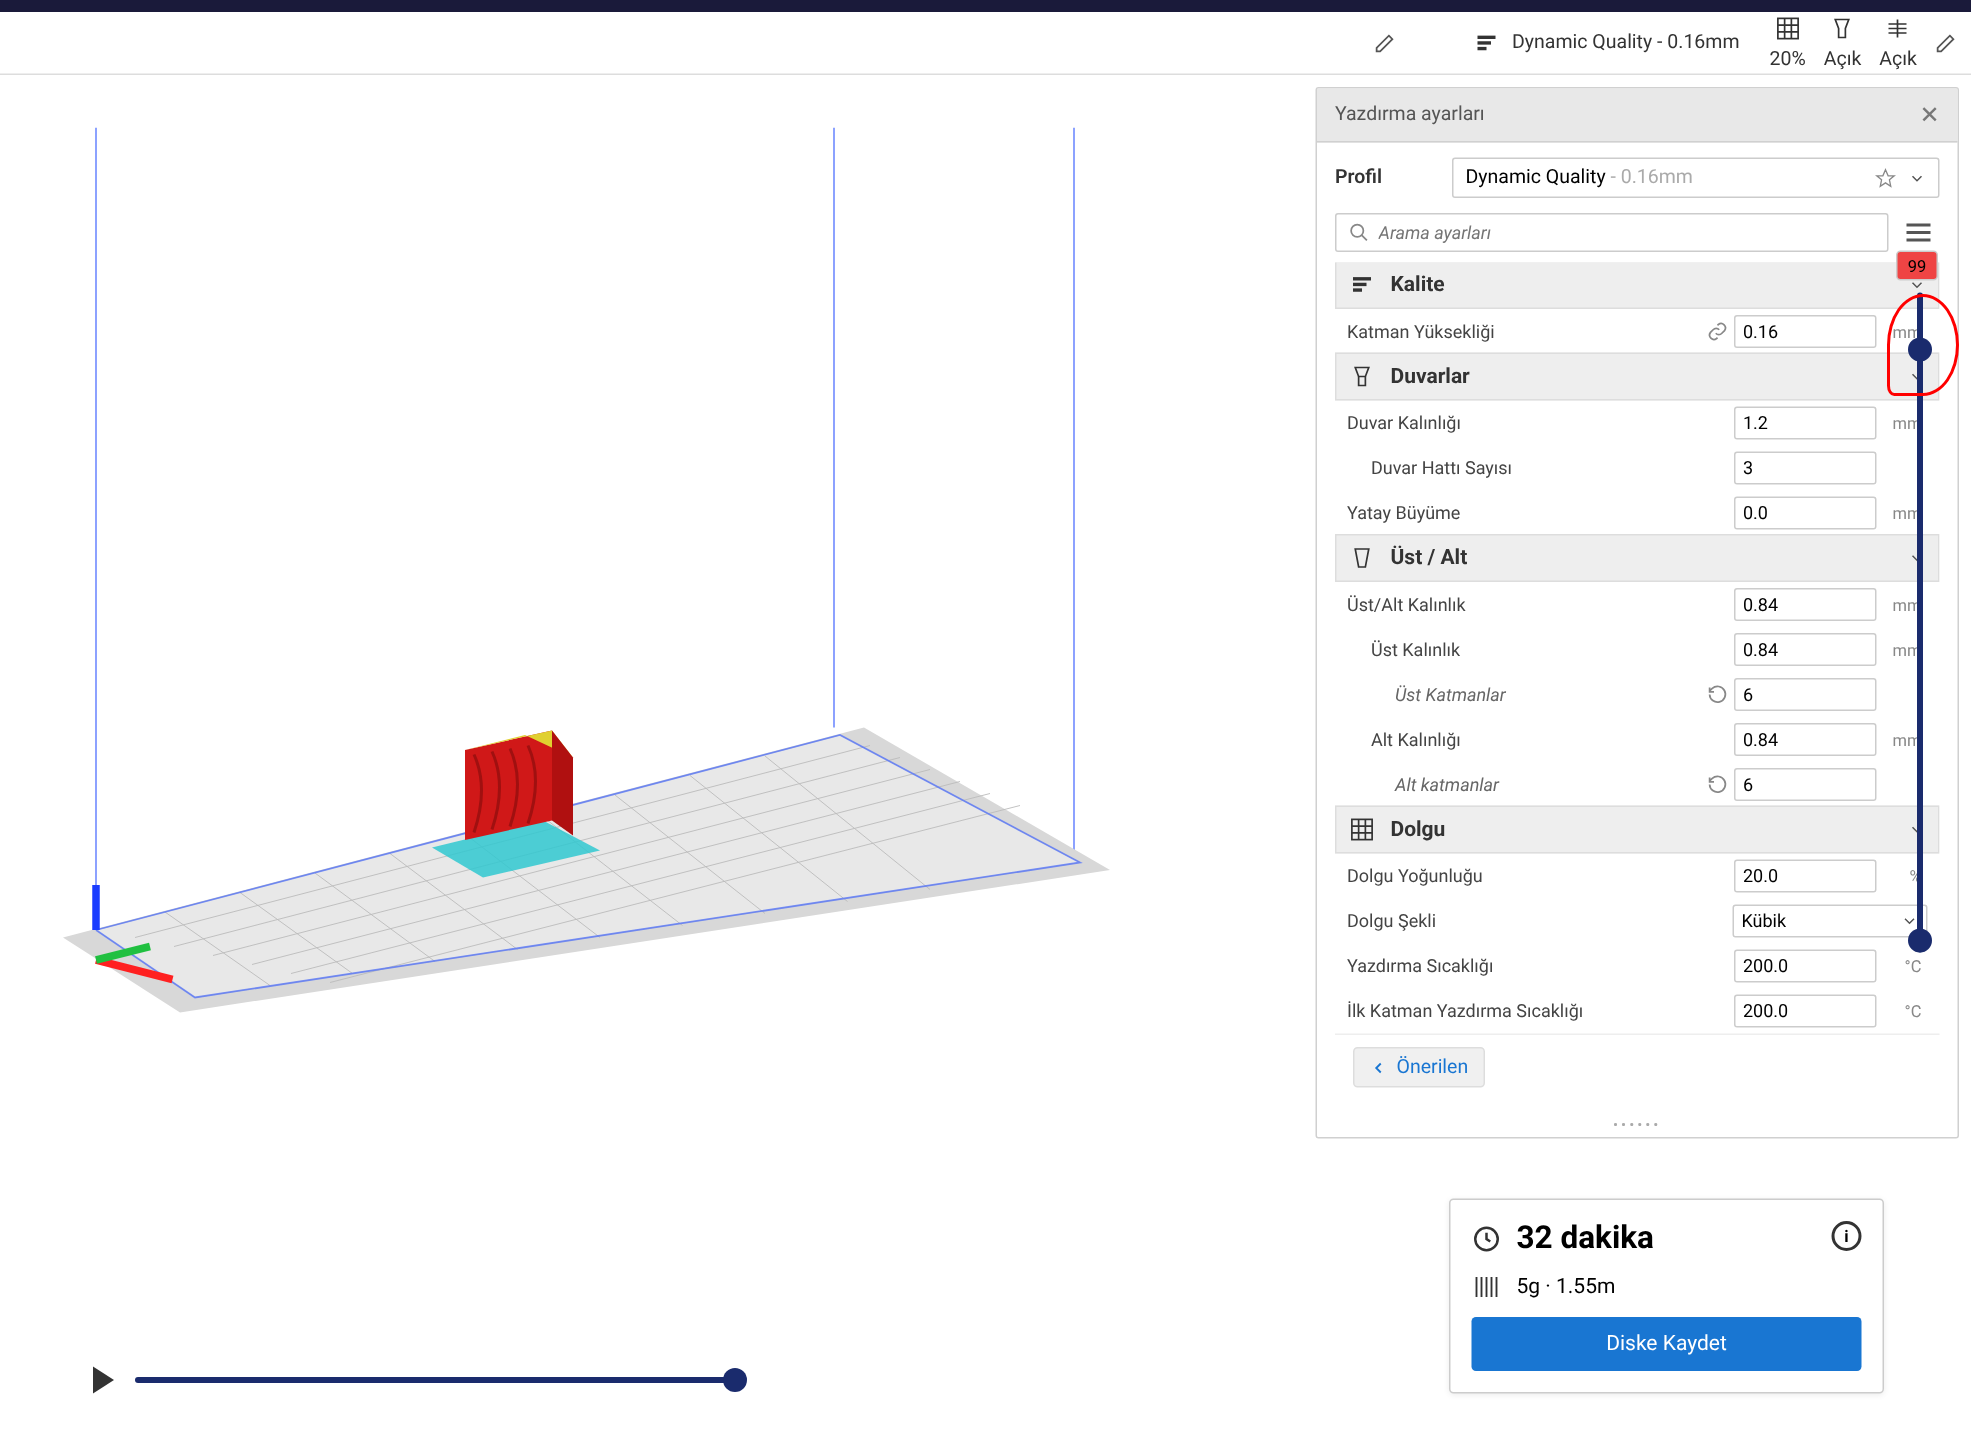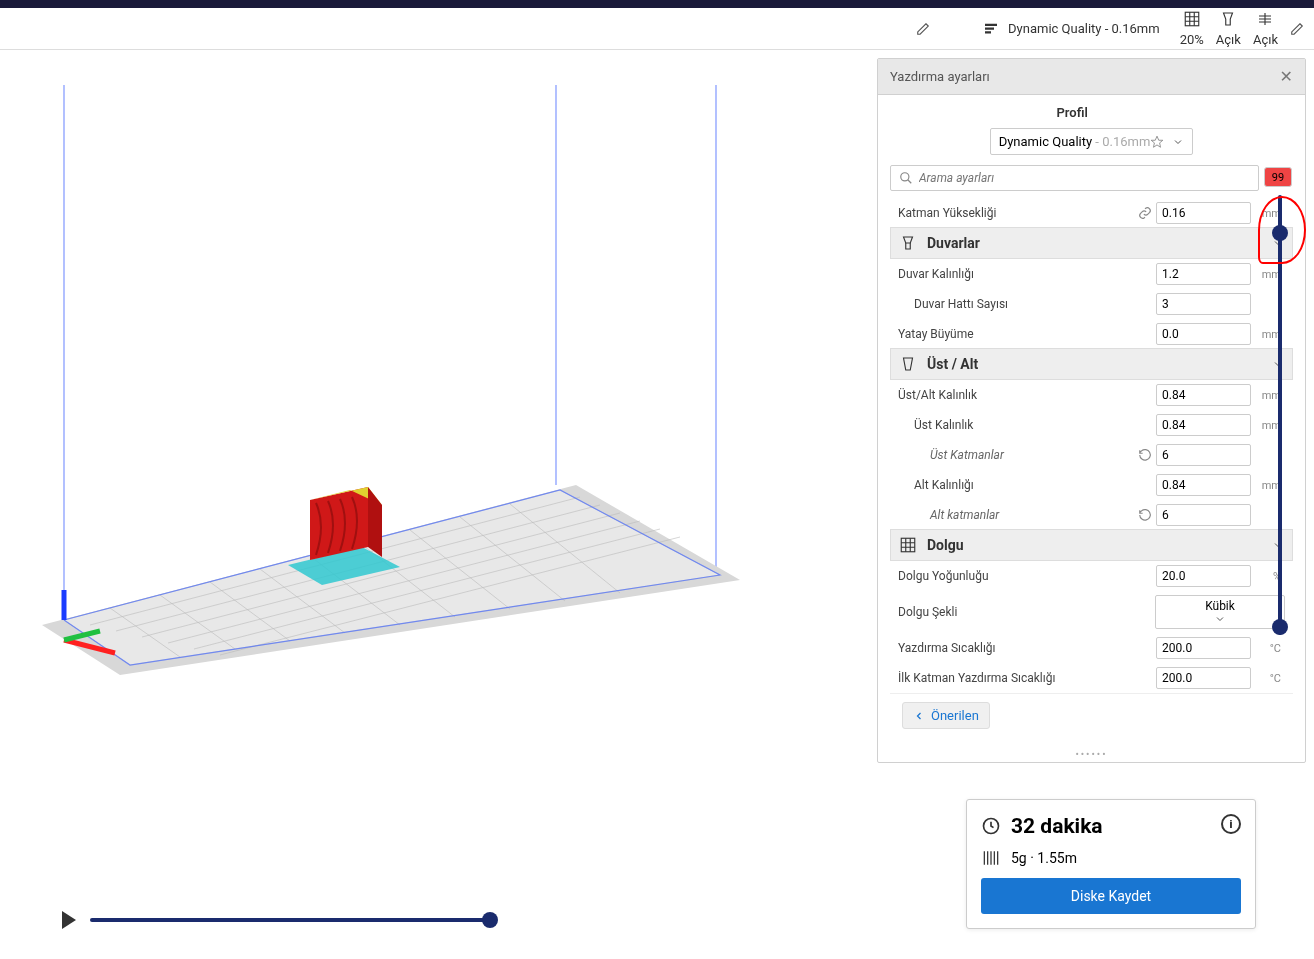--- a/index.html
+++ b/index.html
@@ -11,21 +11,21 @@
 .toolbar-item{display:flex;align-items:center;gap:4px;font-size:13px;color:#333;cursor:pointer;flex-direction:column;}
 .toolbar-icon{width:18px;height:18px;}
 .main{display:flex;height:calc(100% - 50px);position:relative;}
 .viewport{flex:1;position:relative;background:#fff;}
 .build-plate{position:absolute;left:20px;top:35px;width:740px;height:620px;}
 .panel-container{width:445px;padding:8px;background:#fff;position:relative;}
 .panel{border:1px solid #d0d0d0;border-radius:2px;background:#fff;}
 .panel-header{background:#e8e8e8;padding:8px 12px;display:flex;justify-content:space-between;align-items:center;font-size:13px;color:#555;border-bottom:1px solid #d0d0d0;}
 .close-x{font-size:16px;color:#777;cursor:pointer;}
 .panel-body{padding:10px 12px;}
-.profile-row{display:flex;align-items:center;gap:8px;margin-bottom:10px;flex-direction:column;}
+.profile-row{display:flex;align-items:center;gap:8px;margin-bottom:10px;}
 .profile-label{font-size:13px;font-weight:600;color:#333;width:70px;}
 .profile-select{flex:1;border:1px solid #ccc;border-radius:2px;padding:5px 8px;display:flex;align-items:center;justify-content:space-between;font-size:13px;cursor:pointer;}
 .profile-select .dim{color:#aaa;}
 .search-row{display:flex;gap:6px;margin-bottom:6px;}
 .search-box{flex:1;border:1px solid #ccc;border-radius:2px;padding:5px 8px;display:flex;align-items:center;gap:6px;}
 .search-box input{border:none;outline:none;flex:1;font-size:12px;font-style:italic;color:#888;}
 .hamburger{width:28px;display:flex;flex-direction:column;justify-content:center;align-items:center;gap:3px;cursor:pointer;}
 .hamburger span{width:16px;height:2px;background:#555;}
 .settings-scroll{max-height:540px;overflow-y:auto;border-top:1px solid transparent;}
 .settings-scroll::-webkit-scrollbar{width:8px;}
@@ -36,21 +36,21 @@
 .section-icon{width:18px;height:18px;display:inline-flex;align-items:center;justify-content:center;}
 .chev{width:12px;height:12px;}
 .setting-row{display:flex;align-items:center;padding:4px 8px;gap:4px;}
 .setting-label{flex:1;font-size:12px;color:#444;}
 .setting-label.i1{padding-left:16px;}
 .setting-label.i2{padding-left:32px;font-style:italic;color:#666;}
 .setting-icons{display:flex;gap:4px;align-items:center;}
 .mini-icon{width:14px;height:14px;cursor:pointer;}
 .setting-input{width:95px;border:1px solid #ccc;border-radius:2px;padding:3px 5px;font-size:12px;text-align:left;}
 .setting-unit{width:30px;text-align:right;font-size:11px;color:#888;padding-right:4px;}
-.setting-select{width:130px;border:1px solid #ccc;border-radius:2px;padding:3px 5px;font-size:12px;display:flex;justify-content:space-between;align-items:center;cursor:pointer;flex-direction:column;}
+.setting-select{width:130px;border:1px solid #ccc;border-radius:2px;padding:3px 5px;font-size:12px;display:flex;justify-content:space-between;align-items:center;cursor:pointer;}
 .recommended-bar{padding:8px 12px;border-top:1px solid #eee;}
 .recommended-btn{display:inline-flex;align-items:center;gap:6px;background:#f0f0f0;border:1px solid #ddd;border-radius:3px;padding:5px 10px;font-size:13px;color:#1976d2;cursor:pointer;}
 .drag-handle{text-align:center;color:#aaa;font-size:10px;letter-spacing:2px;padding:2px;}
 .slider-vertical{position:absolute;right:24px;top:195px;height:440px;width:20px;}
 .slider-track{position:absolute;left:8px;top:0;width:4px;height:100%;background:#1a2b6d;border-radius:2px;}
 .slider-thumb{position:absolute;left:2px;width:16px;height:16px;background:#1a2b6d;border-radius:50%;cursor:pointer;}
 .slider-label{position:absolute;left:-6px;top:-28px;width:28px;height:20px;border:1px solid #ccc;border-radius:3px;background:#ef4444;font-size:11px;display:flex;align-items:center;justify-content:center;}
 .annotation{position:absolute;border:2px solid red;border-radius:50% 50% 50% 10%;pointer-events:none;}
 .info-card{position:absolute;right:58px;bottom:30px;width:290px;border:1px solid #ccc;border-radius:3px;background:#fff;padding:14px;box-shadow:0 1px 4px rgba(0,0,0,0.08);}
 .info-row{display:flex;align-items:center;gap:10px;margin-bottom:10px;font-size:14px;}
@@ -199,20 +199,35 @@
           </div>
           <div class="hamburger">
               <span></span>
               <span></span>
               <span></span>
             </div>
         </div>
 
         <div class="settings-scroll">
 
+          <div class="section-header">
+            <div class="left">
+                <span class="section-icon">
+                  <svg width="18" height="18" viewBox="0 0 24 24" fill="#333">
+                    <rect x="4" y="5" width="16" height="3"></rect>
+                    <rect x="4" y="10" width="12" height="3"></rect>
+                    <rect x="4" y="15" width="8" height="3"></rect>
+                  </svg>
+                </span>
+                <span class="title">Kalite</span>
+              </div>
+            <svg class="chev" viewBox="0 0 24 24" fill="none" stroke="#555" stroke-width="2">
+                <path d="M6 9l6 6 6-6"></path>
+              </svg>
+          </div>
           <div class="setting-row">
             <span class="setting-label">Katman Yüksekliği</span>
             <span class="setting-icons">
                 <svg class="mini-icon" viewBox="0 0 24 24" fill="none" stroke="#888" stroke-width="2">
                   <path d="M10 14a5 5 0 0 0 7 0l3-3a5 5 0 0 0-7-7l-1 1M14 10a5 5 0 0 0-7 0l-3 3a5 5 0 0 0 7 7l1-1"></path>
                 </svg>
               </span>
             <input class="setting-input" value="0.16" style="">
             <span class="setting-unit">mm</span>
           </div>

